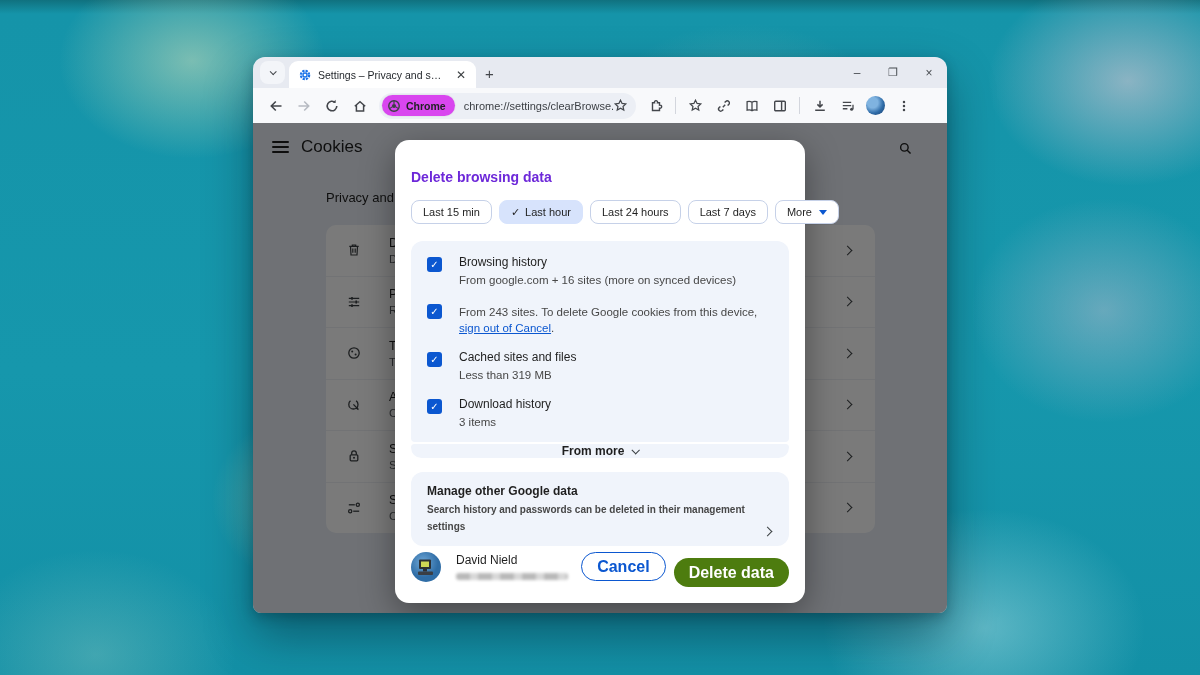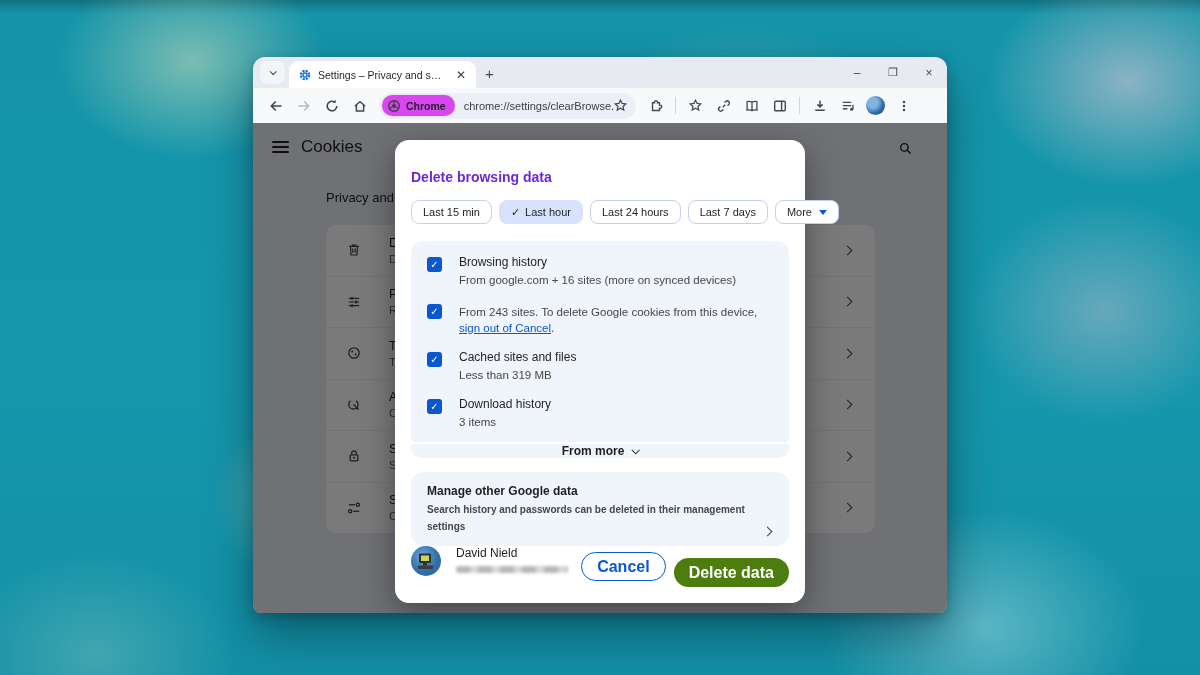--- a/index.html
+++ b/index.html
@@ -95,21 +95,21 @@
               display:flex; align-items:center; justify-content:center; gap:8px;
               font-size:12px; font-weight:700; color:#1f1f1f; }
   .showmore .chev { width:6px; height:6px; }
 
   .manage { margin-top:14px; background:#f0f4fb; border-radius:12px; padding:11px 18px 11px 16px;
             display:flex; align-items:flex-end; }
   .manage-title { font-size:12px; font-weight:700; color:#1f1f1f; line-height:16px; }
   .manage-sub { font-size:10px; color:#474747; line-height:17px; margin-top:2px; max-width:320px;font-weight:bold; }
   .manage .chev-r { margin-left:auto; }
 
-  .footer { margin-top:auto; display:flex; align-items:flex-start; }
+  .footer { margin-top:auto; display:flex; align-items:center; }
   .footer .name { font-size:12px; color:#1f1f1f; }
   .blur-bar { width:112px; height:7px; margin-top:6px; border-radius:3px;
               background:repeating-linear-gradient(90deg,#b9b9b9 0 14px,#d8d8d8 14px 22px); filter:blur(1.6px); }
   .btns { margin-left:auto; display:flex; gap:8px; align-items:center; }
   .btn { height:29px; border-radius:15px; font-size:16px; font-weight:700; display:flex; align-items:center;
          padding:0 15px; font-family:inherit; }
   .btn-cancel { background:#fff; border:1.5px solid #0b57d0; color:#0b57d0; }
   .btn-delete { background:#4d7c0f; border:none; color:#fff;margin-top:12px; }
 
   svg { display:block; }

